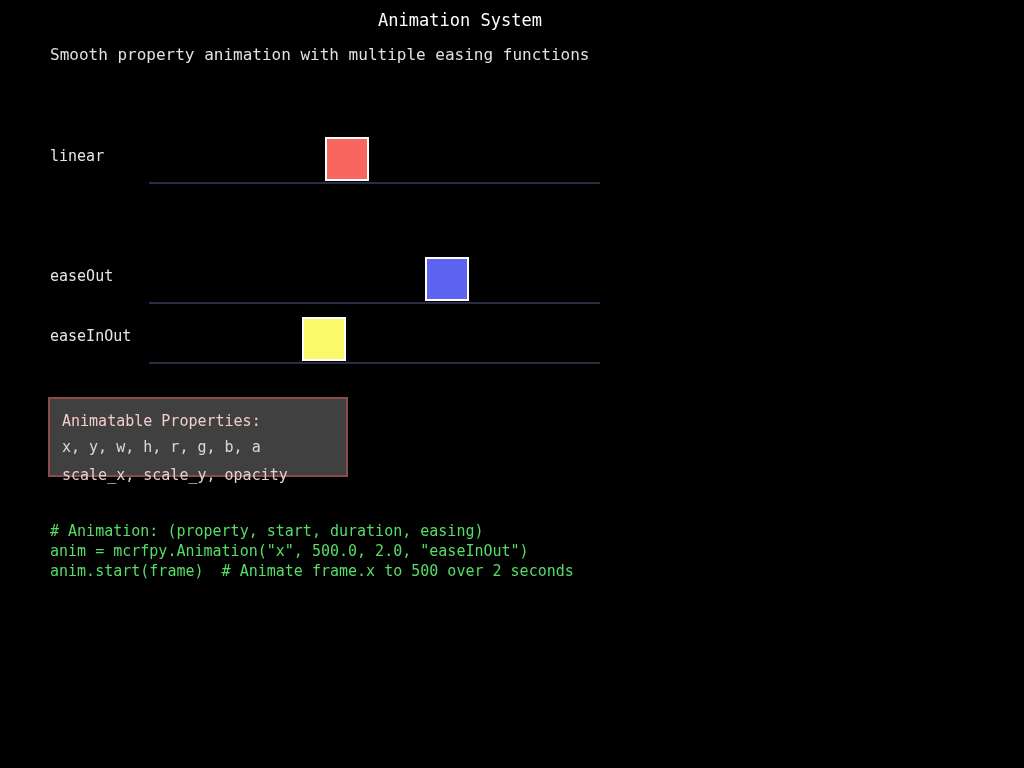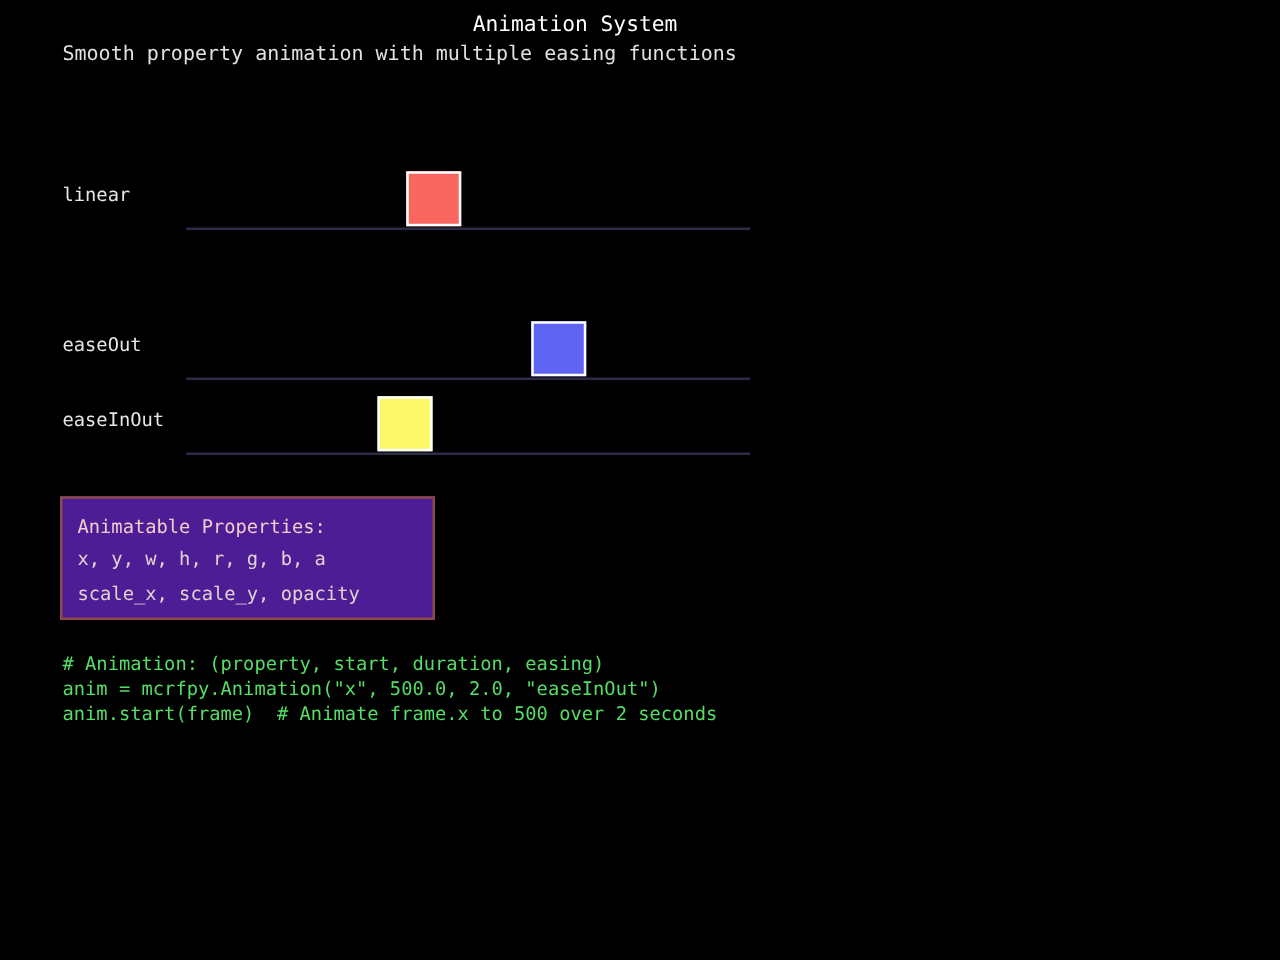--- a/index.html
+++ b/index.html
@@ -30,21 +30,21 @@
     width: 920px;
     text-align: center;
     font-size: 17px;
     line-height: 22px;
     color: #ffffff;
     letter-spacing: 0px;
   }
   .subtitle {
     position: absolute;
     left: 50px;
-    top: 32px;
+    top: 44px;
     font-size: 16px;
     line-height: 21px;
     color: #e0e0e0;
   }
 
   
   .track {
     position: absolute;
     left: 0;
     width: 1024px;
@@ -74,22 +74,22 @@
     border: 2px solid #ffffff;
     box-sizing: content-box;
   }
 
   
   .info-box {
     position: absolute;
     left: 48px;
     top: 397px;
     width: 300px;
-    height: 99px;
-    background: #4c1d95;
+    height: 80px;
+    background: #404040;
     border: 2px solid #8c4a4a;
     box-sizing: border-box;
   }
   .info-heading {
     position: absolute;
     left: 12px;
     top: 12px;
     font-size: 15px;
     line-height: 20px;
     color: #f2cccc;

